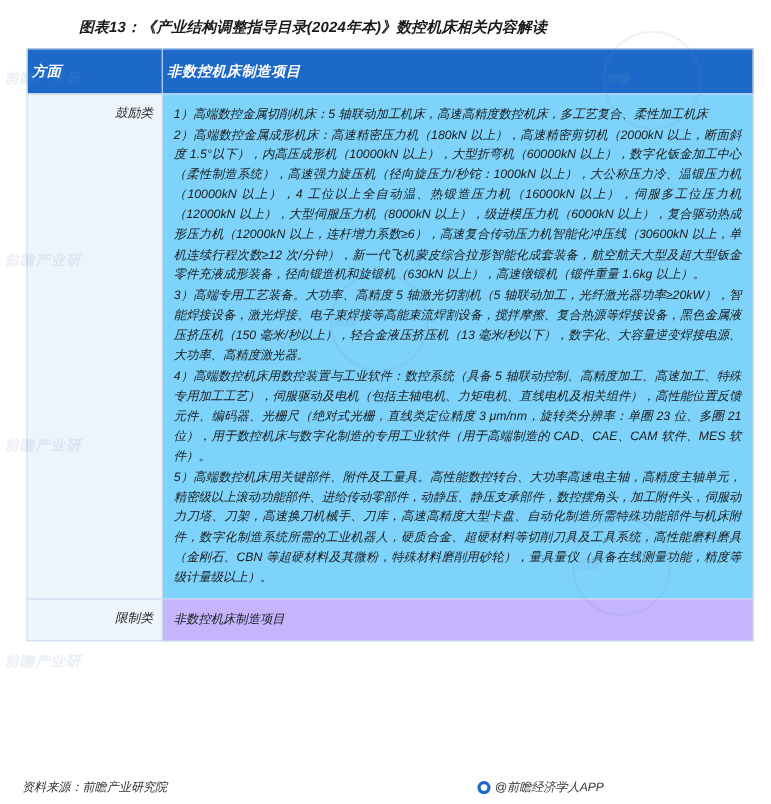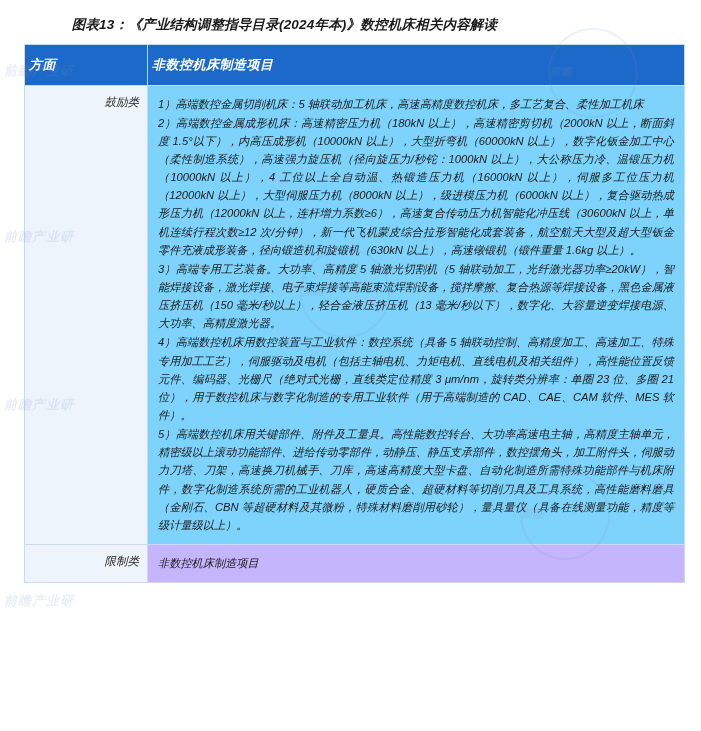--- a/index.html
+++ b/index.html
@@ -182,20 +182,27 @@
       </tr>
       <tr class="alt">
         <td class="aspect">限制类</td>
         <td class="content">
           <p class="para">非数控机床制造项目</p>
         </td>
       </tr>
     </tbody>
   </table>
 
+  <div class="footer">
+    <div class="source">资料来源：前瞻产业研究院</div>
+    <div class="brand">
+      <span class="brand-logo"></span>
+      <span>@前瞻经济学人APP</span>
+    </div>
+  </div>
 
   <div class="wm" style="left:4px; top:62px;">前瞻产业研</div>
   <div class="wm" style="left:4px; top:228px;">前瞻产业研</div>
   <div class="wm" style="left:4px; top:396px;">前瞻产业研</div>
   <div class="wm" style="left:4px; top:592px;">前瞻产业研</div>
   <div class="wm-round" style="left:548px; top:28px;">
       <span>前瞻</span>
     </div>
   <div class="wm-round" style="left:300px; top:248px;">
       <span>前瞻</span>

